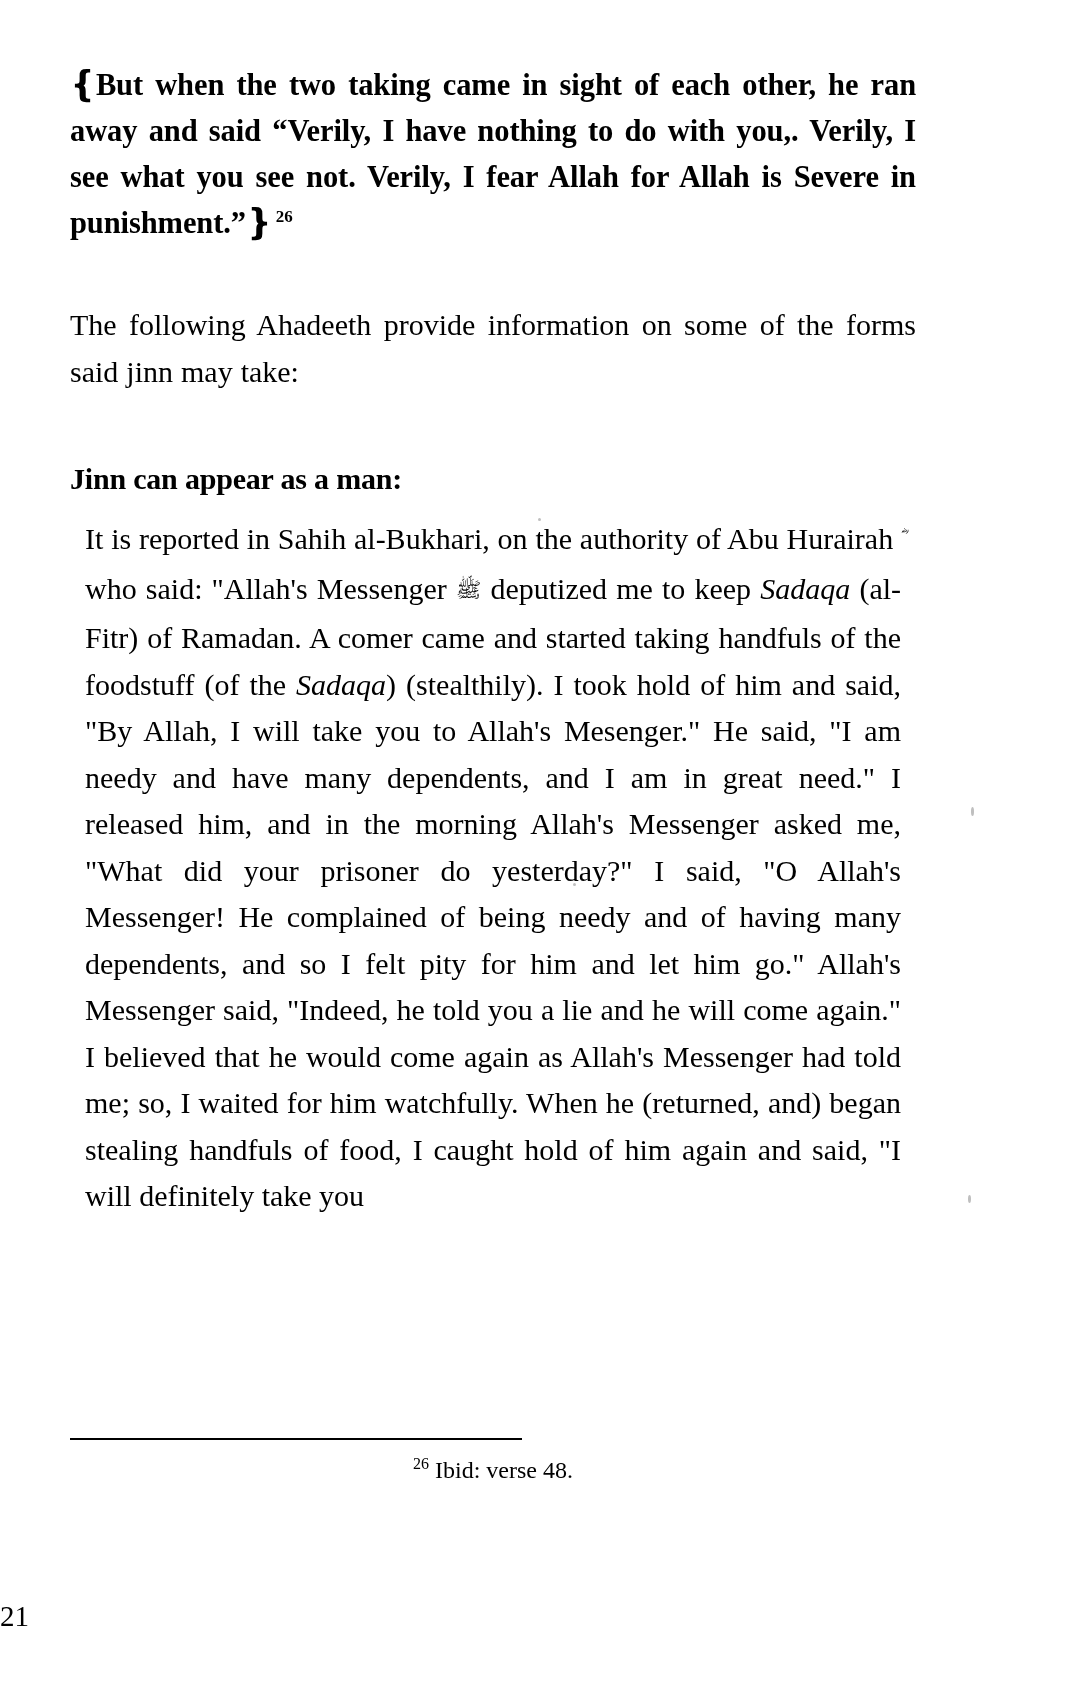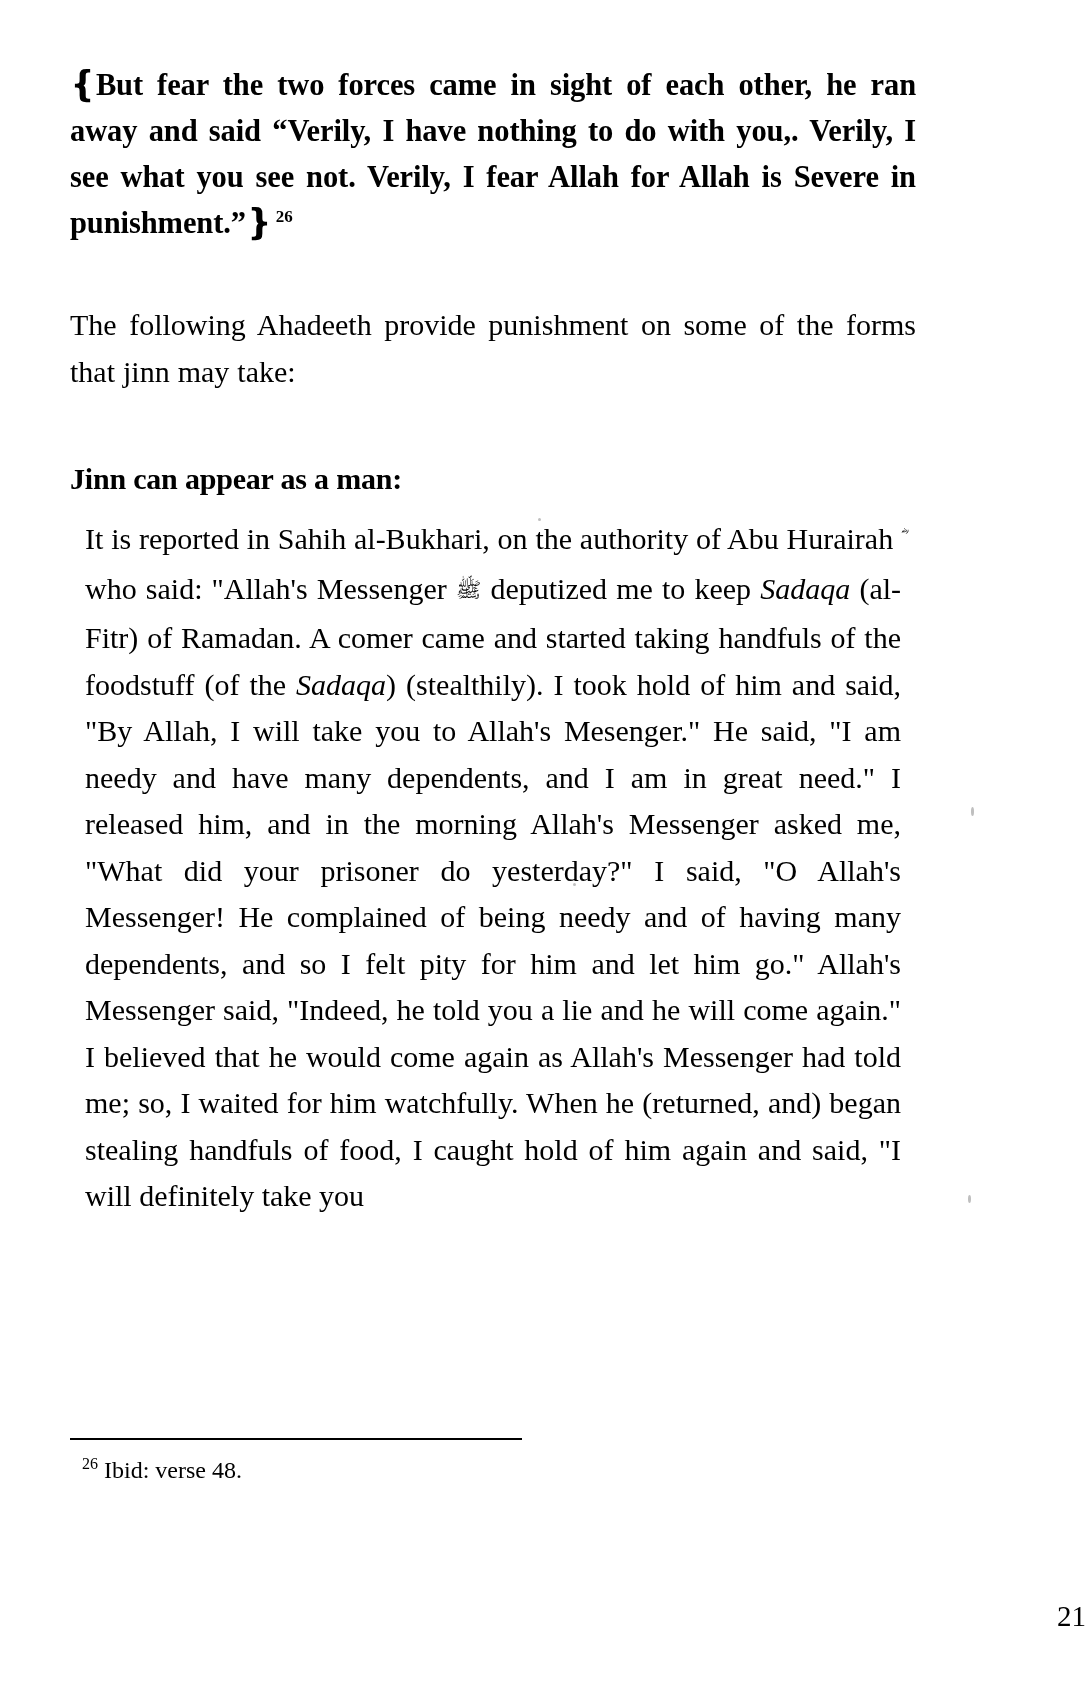--- a/index.html
+++ b/index.html
@@ -96,59 +96,60 @@
   }
   .footnote-rule {
     width: 452px;
     height: 0;
     border-top: 2px solid #000;
     margin: 0 0 14px 0;
   }
   .footnote-text {
     font-size: 24px;
     line-height: 32px;
-    margin: 12px;
+    margin: 2px;
+    text-align: center;
   }
   .footnote-text sup {
     font-size: 16px;
     vertical-align: super;
     line-height: 0;
   }
 
   
   .page-number {
     position: absolute;
     left: 0;
     right: 0;
     top: 1600px;
-    text-align: right;
+    text-align: left;
     font-size: 29px;
   }
 
   
   .speck {
     position: absolute;
     background: #8a8a8a;
     border-radius: 50%;
     opacity: 0.55;
   }
 </style>
 </head>
 <body>
 
 <div class="page">
 
   <div class="content">
 
-    <p class="quran-quote"><span class="brk">❴</span><span>But fear the two forces came in sight of each other, he ran away and said “Verily, I have nothing to do with you,. Verily, I see what you see not. Verily, I fear Allah for Allah is Severe in punishment.”</span><span class="brk">❵</span><span class="fn-ref">26</span></p>
+    <p class="quran-quote"><span class="brk">❴</span><span>But when the two taking came in sight of each other, he ran away and said “Verily, I have nothing to do with you,. Verily, I see what you see not. Verily, I fear Allah for Allah is Severe in punishment.”</span><span class="brk">❵</span><span class="fn-ref">26</span></p>
 
 
     <div class="spacer-md"></div>
 
-    <p class="para">The following Ahadeeth provide punishment on some of the forms that jinn may take:</p>
+    <p class="para">The following Ahadeeth provide information on some of the forms said jinn may take:</p>
 
     <div class="spacer-lg"></div>
 
     <p class="subheading">Jinn can appear as a man:</p>
 
     <p class="narration"><span>It is reported in Sahih al-Bukhari, on the authority of Abu Hurairah</span> <span class="honorific">ؓ</span> <span>who said: "Allah's Messenger</span> <span class="honorific">ﷺ</span> <span>deputized me to keep</span> <i>Sadaqa</i> <span>(al-Fitr) of Ramadan. A comer came and started taking handfuls of the foodstuff (of the</span> <i>Sadaqa</i><span>) (stealthily). I took hold of him and said, "By Allah, I will take you to Allah's Mesenger." He said, "I am needy and have many dependents, and I am in great need." I released him, and in the morning Allah's Messenger asked me, "What did your prisoner do yesterday?" I said, "O Allah's Messenger! He complained of being needy and of having many dependents, and so I felt pity for him and let him go." Allah's Messenger said, "Indeed, he told you a lie and he will come again." I believed that he would come again as Allah's Messenger had told me; so, I waited for him watchfully. When he (returned, and) began stealing handfuls of food, I caught hold of him again and said, "I will definitely take you</span></p>
 
   </div>
 
   <div class="footnote-area">

